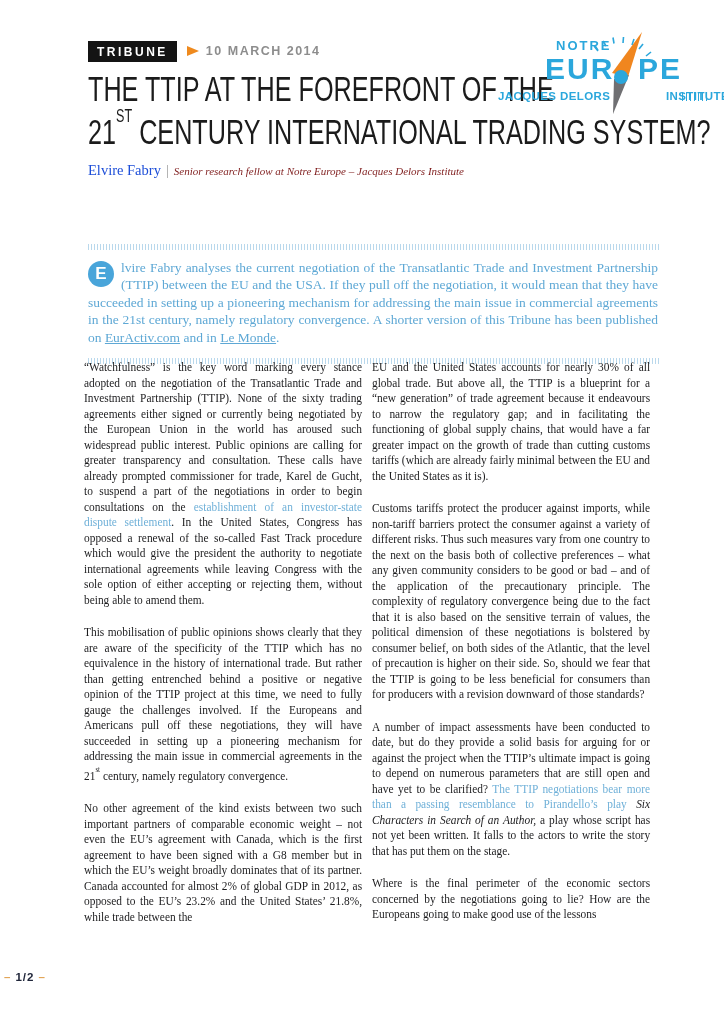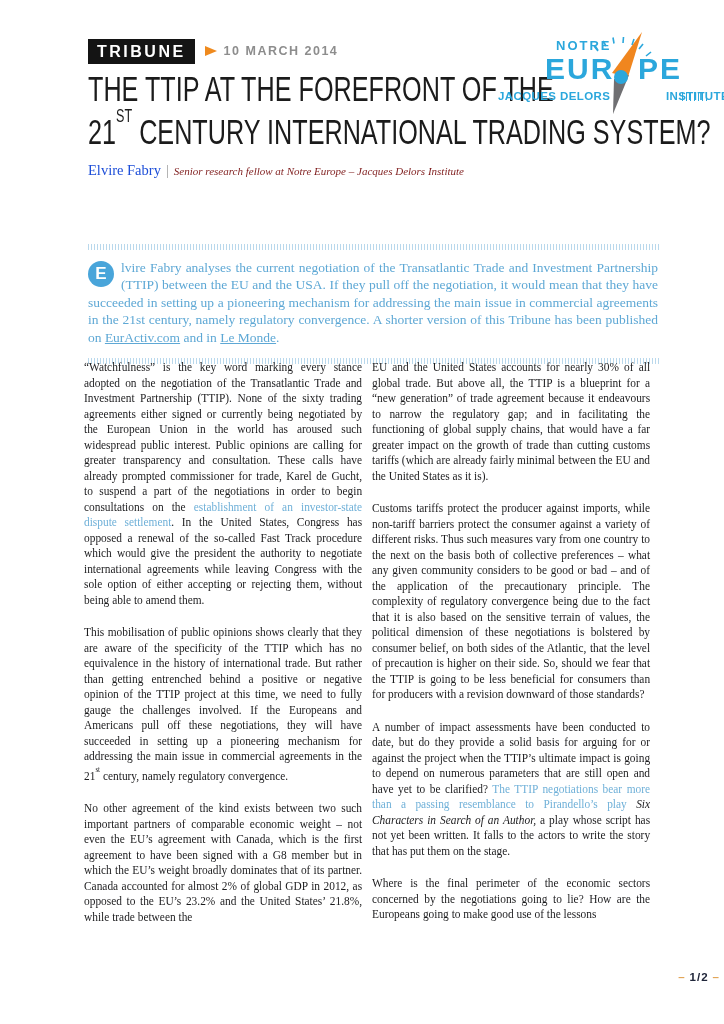--- a/index.html
+++ b/index.html
@@ -6,21 +6,21 @@
   html,body { background:#ffffff; }
   .page {
     position: relative; width: 724px; height: 1024px; margin: 0 auto;
     background: #ffffff; overflow: hidden;
     font-family: "Liberation Serif", serif; color: #1c1c1e;
   }
   
   .header { padding: 40px 64px 0 88px; }
   .meta-row { display: flex; align-items: center; height: 22px;
     font-family: "Liberation Sans", sans-serif; font-weight: bold; }
-  .kicker { background: #141414; color: #fff; font-size: 16px;
+  .kicker { background: #141414; color: #fff; font-size: 12px;
     letter-spacing: 2.5px; padding: 4px 9px 3px; }
   .flag-icon { width: 0; height: 0; margin: 0 7px 0 10px;
     border-left: 12px solid #ef8a1e; border-top: 5px solid transparent;
     border-bottom: 5px solid transparent; }
   .date { color: #8d8d8d; font-size: 12.5px; letter-spacing: 1.5px; }
   .title { margin-top: 8px; font-family: "Liberation Sans", sans-serif;
     font-weight: 400; color: #1b1b1b; font-size: 35px; line-height: 37px; }
   .tline { display: inline-block; transform: scaleX(0.72);
     transform-origin: 0 50%; white-space: nowrap; }
   .title sup { font-size: 0.5em; position: relative; top: -0.52em; }
@@ -54,21 +54,21 @@
   .col { position: absolute; top: 360px; width: 310px;
     transform: scaleX(0.897); transform-origin: 0 0; }
   .col-left { left: 84px; }
   .col-right { left: 372px; }
   .col p { font-size: 12.7px; line-height: 15.5px; text-align: justify;
     margin-bottom: 17px; color: #1c1c1e; }
   .body-link { color: #6fb0d8; cursor: pointer; text-decoration: none; }
   .italic { font-style: italic; }
   .col sup { font-size: 0.62em; position: relative; top: -0.35em; }
   
-  .footer { position: absolute; left: 0; right: 0; top: 971px; text-align: right;
+  .footer { position: absolute; left: 0; right: 0; top: 971px; text-align: left;
     font-family: "Liberation Sans", sans-serif; font-weight: bold;
     font-size: 11.5px; letter-spacing: 1px; }
   .f-dash { color: #e2a455; margin: 0 4px; }
   .f-page { color: #20263a; }
 </style>
 </head>
 <body>
 
 <div class="page">
 

